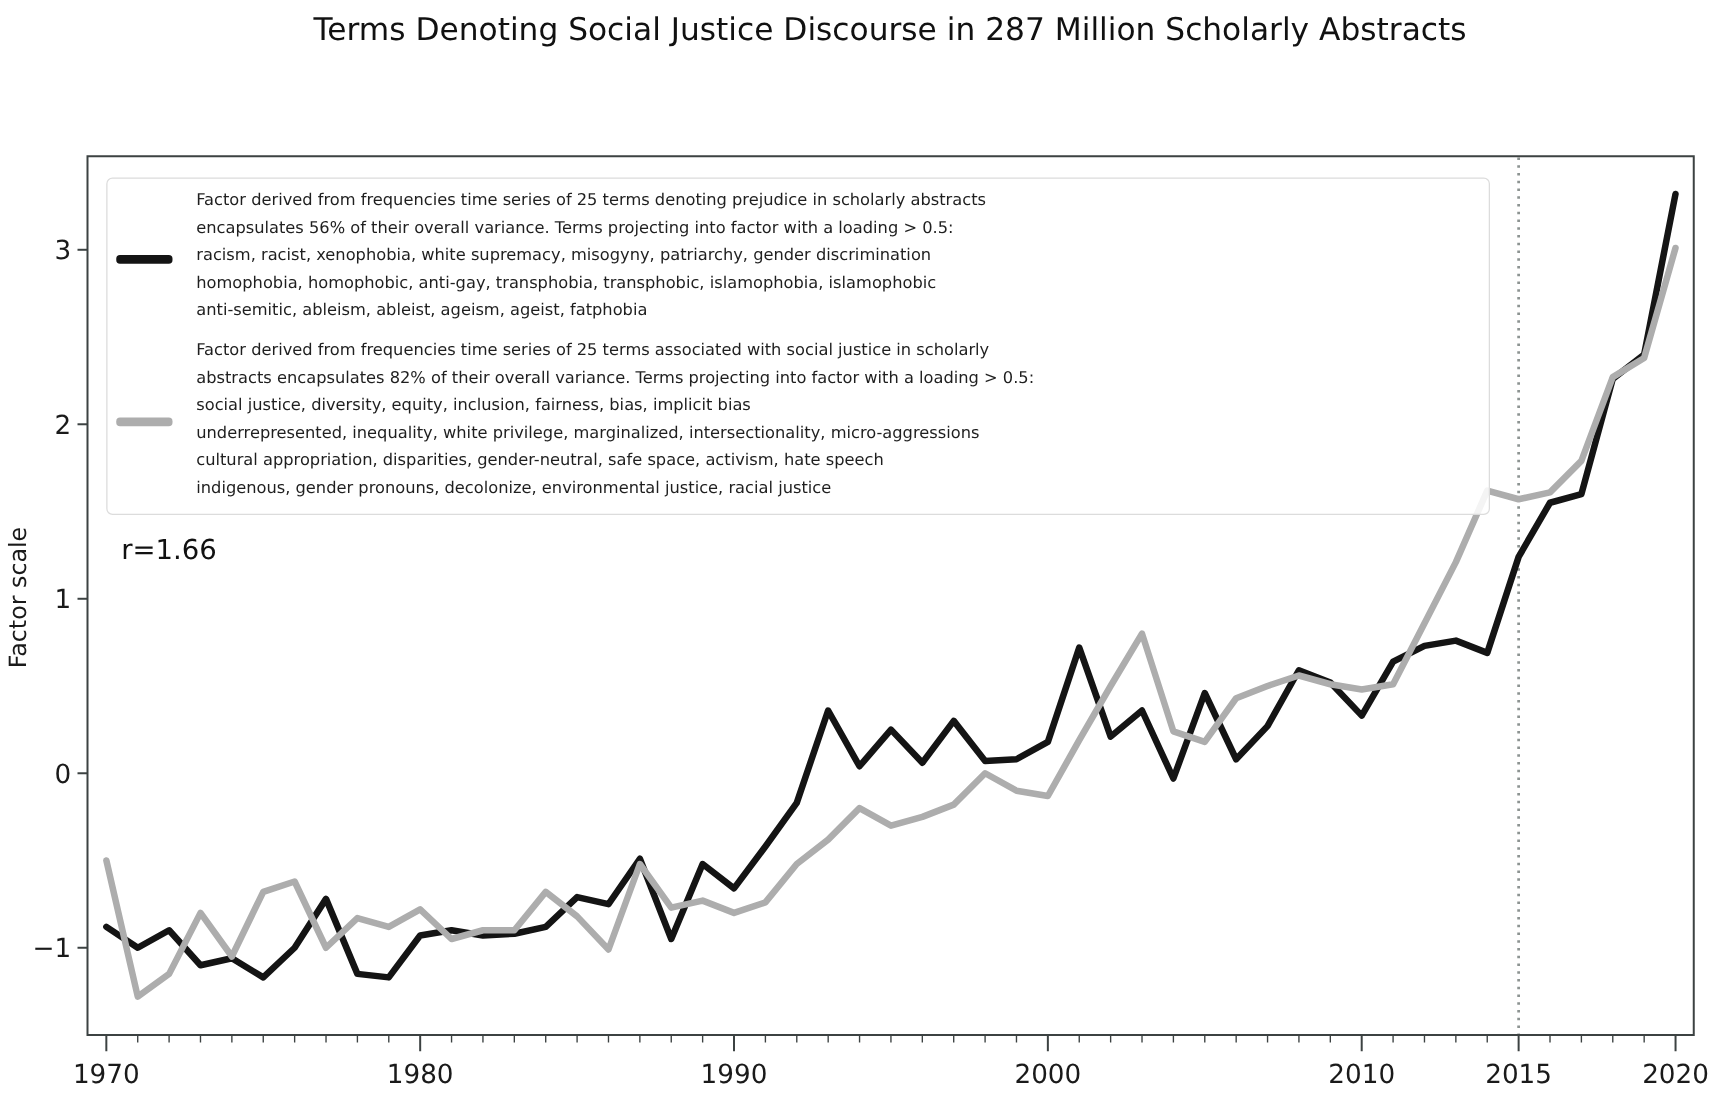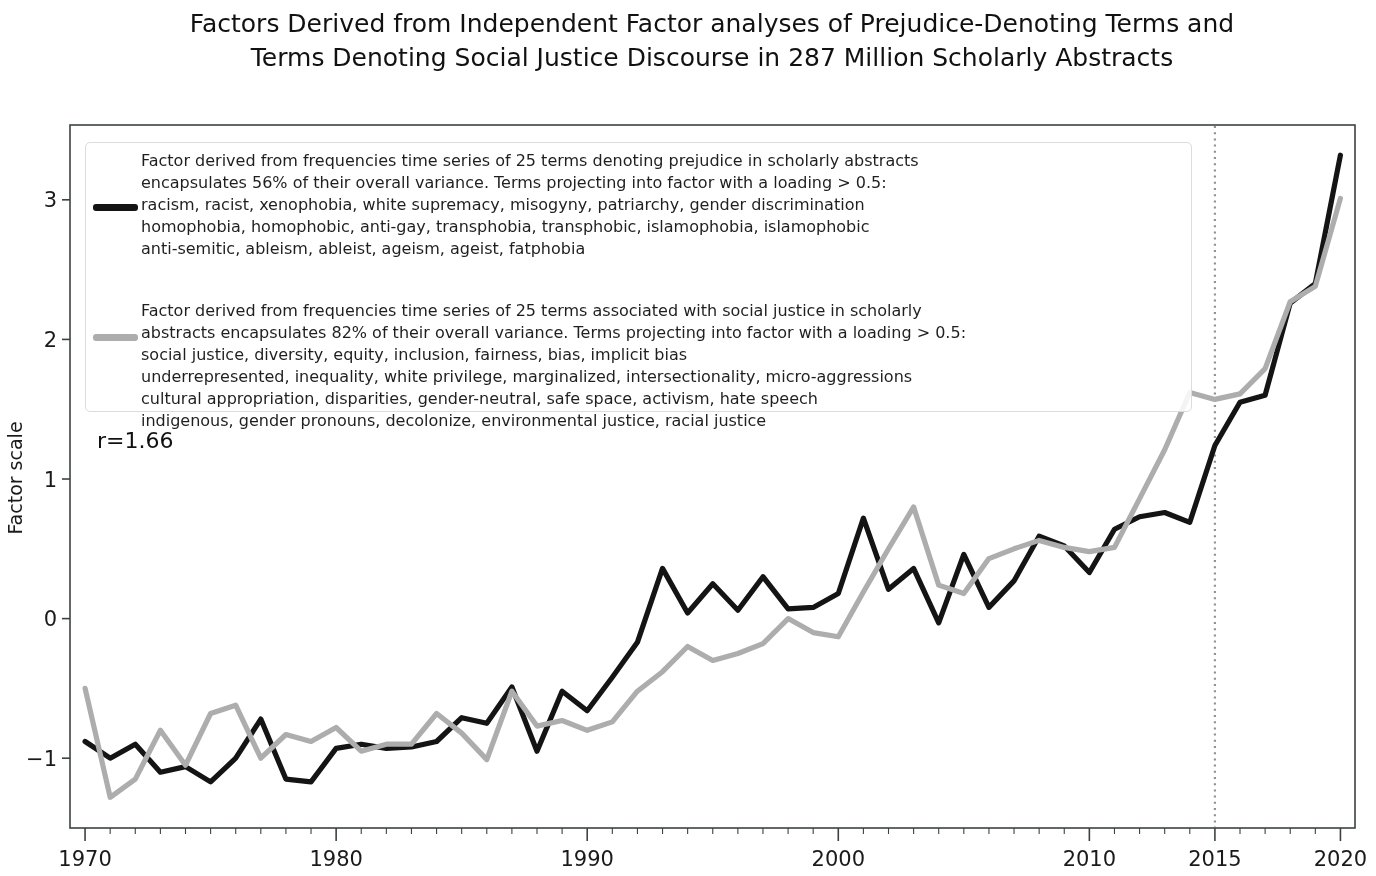--- a/index.html
+++ b/index.html
@@ -10,33 +10,32 @@
                  font-size:25px; line-height:34px; color:#111; }
   #chart-svg { position:absolute; left:0; top:0; }
   #chart-svg text { font-family:"DejaVu Sans","Liberation Sans",sans-serif; }
   .ylabel { position:absolute; left:-84px; top:466px; width:200px; height:24px;
             text-align:center; font-size:19px; color:#1a1a1a; transform:rotate(-90deg); }
   .legend { position:absolute; left:85px; top:142px; width:1107px; height:270px;
             background:rgba(255,255,255,0.86); border:1.5px solid #dcdcdc; border-radius:5px; z-index:2; }
   .legend-swatch { position:absolute; left:7px; width:45px; height:7px; border-radius:3px; }
   .legend-swatch.first  { top:61px; }
   .legend-swatch.second { top:191px; }
-  .legend-text { position:absolute; left:55px; width:1030px; font-size:16px; line-height:22px;
+  .legend-text { position:absolute; left:71px; width:1030px; font-size:13px; line-height:22px;
                  color:#1f1f1f; white-space:pre-line; }
   .legend-text.first  { top:7px; }
-  .legend-text.second { top:127px;margin-top:30px; }
+  .legend-text.second { top:127px; }
   .r-annotation { position:absolute; left:97px; top:428px; font-size:22px; color:#111; z-index:2; }
 </style>
 </head>
 <body>
 
 <div class="page">
 
   <div class="chart-title">
-    <div>Factors Derived from Independent Factor analyses of Prejudice-Denoting Terms and</div>
     <div>Terms Denoting Social Justice Discourse in 287 Million Scholarly Abstracts</div>
   </div>
 
   <svg id="chart-svg" width="1376" height="876" viewBox="0 0 1376 876">
       <line x1="1214.9003516998841" y1="126" x2="1214.9003516998841" y2="827" stroke="#8d9492" stroke-width="2.2" stroke-dasharray="2 4.2"></line>
       <polyline points="85.1,741.5 110.2,758.2 135.3,744.2 160.4,772.2 185.5,766.6 210.6,781.9 235.7,758.2 260.8,719.1 285.9,779.1 311.0,781.9 336.1,748.4 361.2,744.2 386.4,748.4 411.5,747.0 436.6,741.5 461.7,717.7 486.8,723.3 511.9,687.0 537.0,751.2 562.1,691.2 587.2,710.7 612.3,677.2 637.4,642.3 662.5,568.4 687.6,613.0 712.8,583.7 737.9,610.2 763.0,576.7 788.1,608.8 813.2,607.4 838.3,593.5 863.4,518.1 888.5,589.3 913.6,568.4 938.7,622.8 963.8,554.4 988.9,607.4 1014.0,580.9 1039.1,536.2 1064.3,546.0 1089.4,572.5 1114.5,529.3 1139.6,516.7 1164.7,512.5 1189.8,522.3 1214.9,445.5 1240.0,402.2 1265.1,395.3 1290.2,303.1 1315.3,283.6 1340.4,155.2" fill="none" stroke="#141414" stroke-width="5.2" stroke-linejoin="round" stroke-linecap="round"></polyline>
       <polyline points="85.1,688.4 110.2,797.3 135.3,779.1 160.4,730.3 185.5,765.2 210.6,713.5 235.7,705.2 260.8,758.2 285.9,734.5 311.0,741.5 336.1,727.5 361.2,751.2 386.4,744.2 411.5,744.2 436.6,713.5 461.7,733.1 486.8,759.6 511.9,691.2 537.0,726.1 562.1,720.5 587.2,730.3 612.3,721.9 637.4,691.2 662.5,671.7 687.6,646.5 712.8,660.5 737.9,653.5 763.0,643.7 788.1,618.6 813.2,632.6 838.3,636.8 863.4,592.1 888.5,548.8 913.6,506.9 938.7,585.1 963.8,593.5 988.9,558.6 1014.0,548.8 1039.1,540.4 1064.3,547.4 1089.4,551.6 1114.5,547.4 1139.6,498.6 1164.7,449.7 1189.8,392.5 1214.9,399.4 1240.0,393.9 1265.1,368.7 1290.2,301.7 1315.3,286.4 1340.4,198.4" fill="none" stroke="#adadad" stroke-width="5.2" stroke-linejoin="round" stroke-linecap="round"></polyline>
       <rect x="70" y="125" width="1285" height="703" fill="none" stroke="#3c4242" stroke-width="1.6"></rect>
       <line x1="70" x2="62" y1="199.82287529785538" y2="199.82287529785538" stroke="#3c4242" stroke-width="1.6"></line>
       <text x="57" y="207.32287529785538" text-anchor="end" font-size="21" fill="#1a1a1a">3</text>

